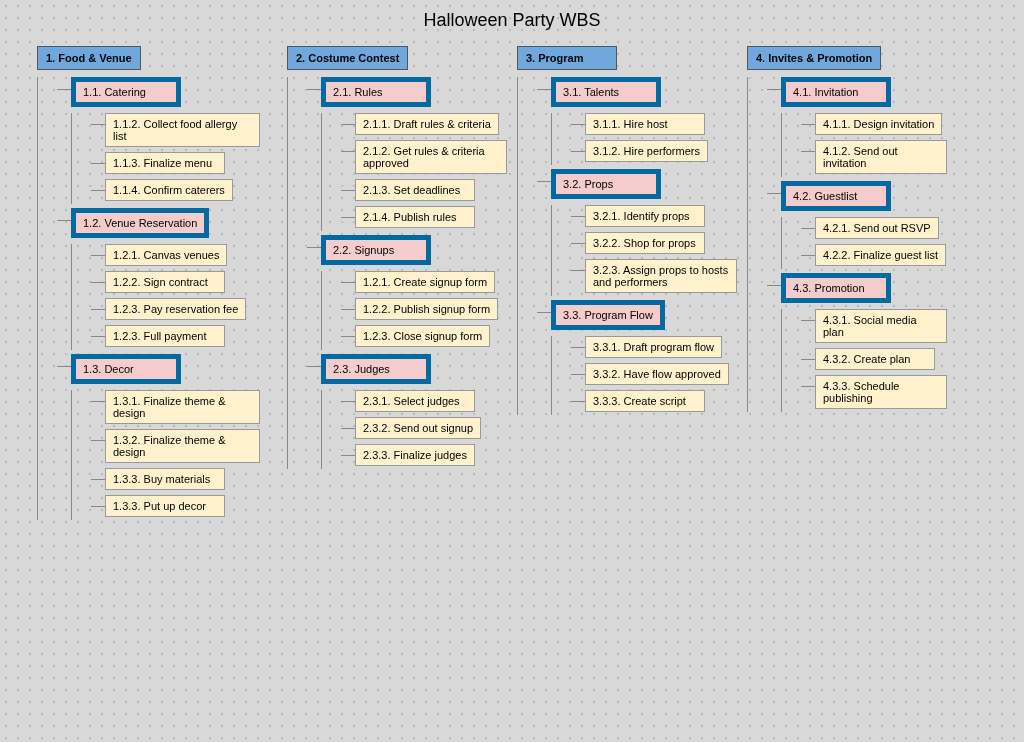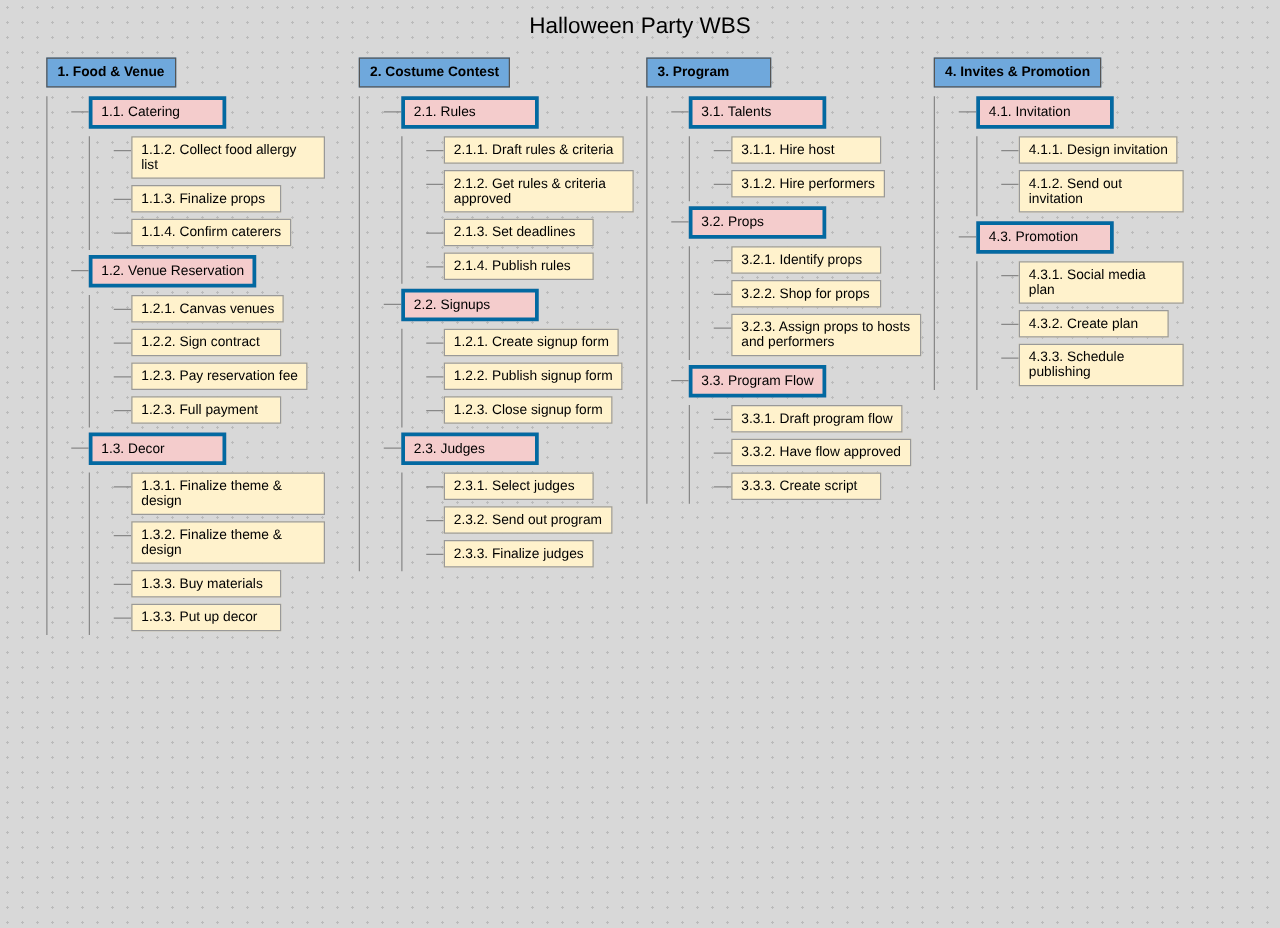--- a/index.html
+++ b/index.html
@@ -36,21 +36,21 @@
       font-weight: bold;
       font-size: 11px;
       display: inline-block;
       min-width: 100px;
       max-width: 160px;
       margin-bottom: 4px;
     }
     
     .box-l2 {
       background: #f4cccc;
-      border: 3px solid #0369a1;
+      border: 5px solid #0369a1;
       padding: 4px 7px;
       font-size: 11px;
       display: inline-block;
       min-width: 110px;
       max-width: 150px;
       margin-bottom: 3px;
     }
     
     .box-l3 {
       background: #fff2cc;
@@ -148,21 +148,21 @@
               <div style="margin-bottom: 3px;"><div class="box-l2">1.1. Catering</div></div>
               <div class="l3-group">
                 <div class="l3-vline"></div>
                 <div class="l3-children">
                   <div class="l3-child">
                     <div class="l3-hline"></div>
                     <div class="box-l3">1.1.2. Collect food allergy list</div>
                   </div>
                   <div class="l3-child">
                     <div class="l3-hline"></div>
-                    <div class="box-l3">1.1.3. Finalize props</div>
+                    <div class="box-l3">1.1.3. Finalize menu</div>
                   </div>
                   <div class="l3-child">
                     <div class="l3-hline"></div>
                     <div class="box-l3">1.1.4. Confirm caterers</div>
                   </div>
                 </div>
               </div>
             </div>
           </div>
           <div class="subtree-child">
@@ -283,21 +283,21 @@
               <div style="margin-bottom: 3px;"><div class="box-l2">2.3. Judges</div></div>
               <div class="l3-group">
                 <div class="l3-vline"></div>
                 <div class="l3-children">
                   <div class="l3-child">
                     <div class="l3-hline"></div>
                     <div class="box-l3">2.3.1. Select judges</div>
                   </div>
                   <div class="l3-child">
                     <div class="l3-hline"></div>
-                    <div class="box-l3">2.3.2. Send out program</div>
+                    <div class="box-l3">2.3.2. Send out signup</div>
                   </div>
                   <div class="l3-child">
                     <div class="l3-hline"></div>
                     <div class="box-l3">2.3.3. Finalize judges</div>
                   </div>
                 </div>
               </div>
             </div>
           </div>
         </div>
@@ -396,20 +396,39 @@
                     <div class="l3-hline"></div>
                     <div class="box-l3">4.1.2. Send out invitation</div>
                   </div>
                 </div>
               </div>
             </div>
           </div>
           <div class="subtree-child">
             <div class="subtree-hline"></div>
             <div class="l3-subtree">
+              <div style="margin-bottom: 3px;"><div class="box-l2">4.2. Guestlist</div></div>
+              <div class="l3-group">
+                <div class="l3-vline"></div>
+                <div class="l3-children">
+                  <div class="l3-child">
+                    <div class="l3-hline"></div>
+                    <div class="box-l3">4.2.1. Send out RSVP</div>
+                  </div>
+                  <div class="l3-child">
+                    <div class="l3-hline"></div>
+                    <div class="box-l3">4.2.2. Finalize guest list</div>
+                  </div>
+                </div>
+              </div>
+            </div>
+          </div>
+          <div class="subtree-child">
+            <div class="subtree-hline"></div>
+            <div class="l3-subtree">
               <div style="margin-bottom: 3px;"><div class="box-l2">4.3. Promotion</div></div>
               <div class="l3-group">
                 <div class="l3-vline"></div>
                 <div class="l3-children">
                   <div class="l3-child">
                     <div class="l3-hline"></div>
                     <div class="box-l3">4.3.1. Social media plan</div>
                   </div>
                   <div class="l3-child">
                     <div class="l3-hline"></div>

